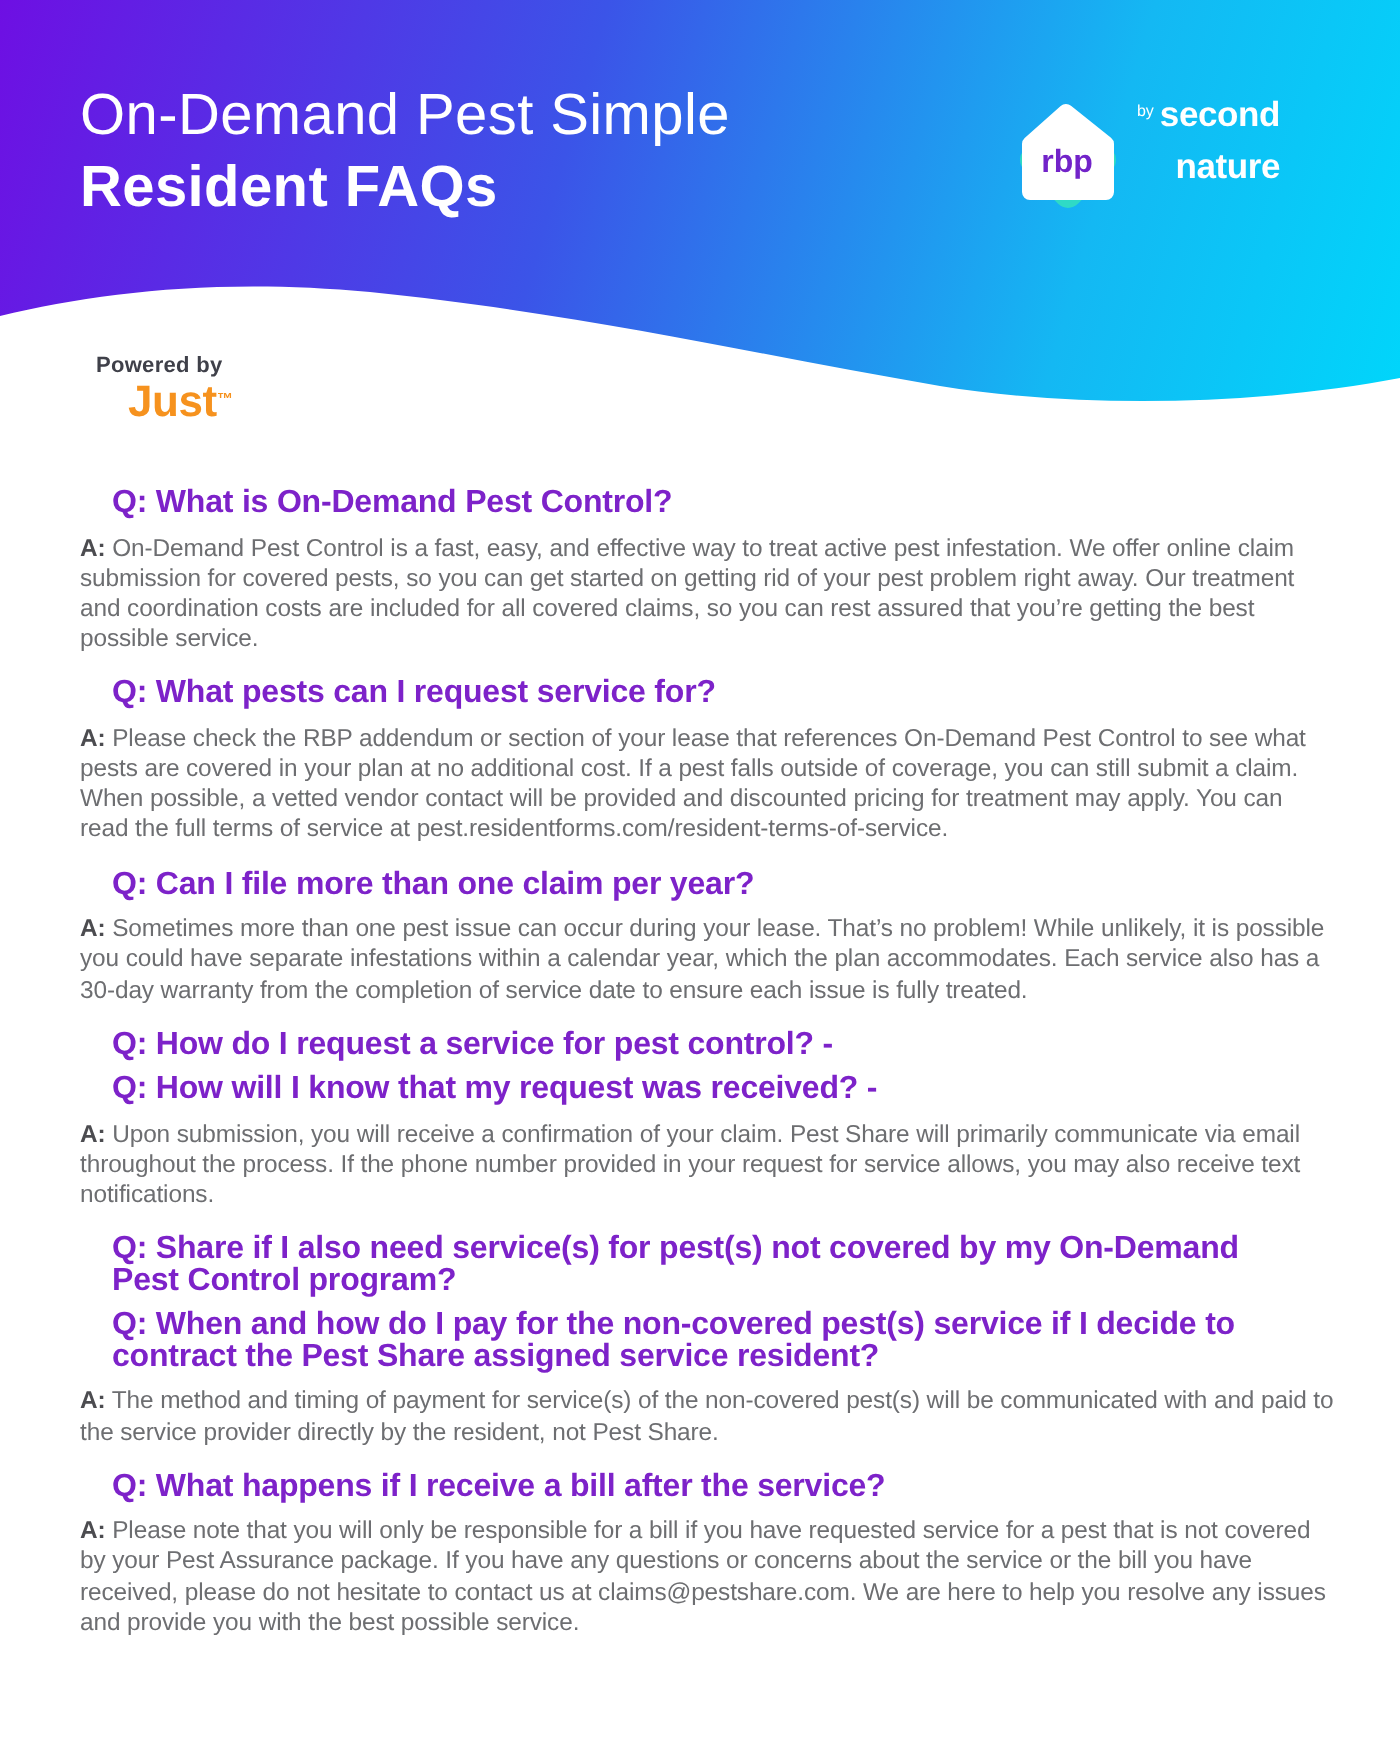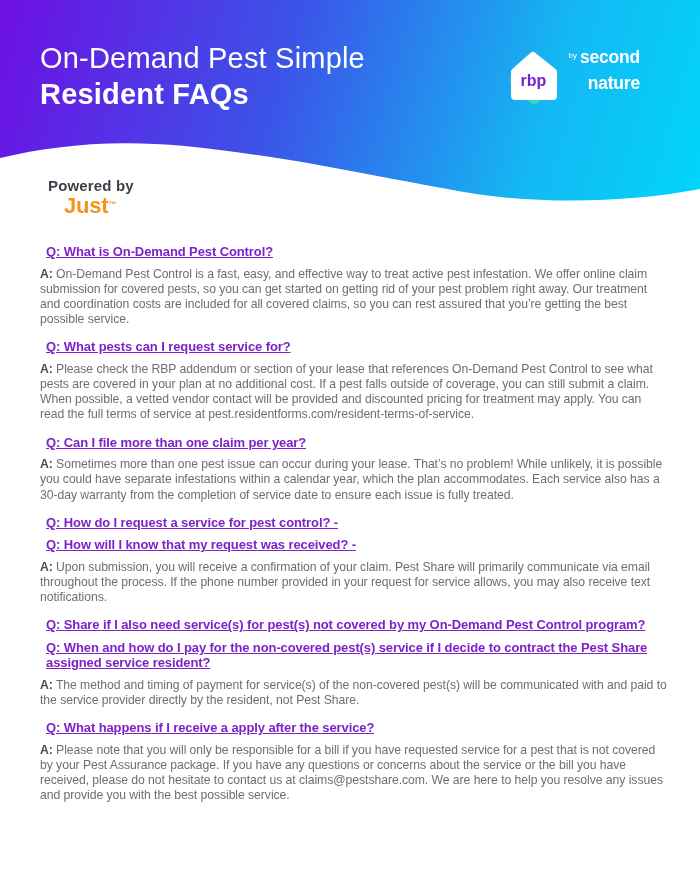--- a/index.html
+++ b/index.html
@@ -27,33 +27,33 @@
   .rbp-text{font:700 16px "Liberation Sans",sans-serif;fill:var(--rbp-purple,#7223C9);}
   .sn{display:flex;flex-direction:column;align-items:flex-end;color:#fff;}
   .sn-top{display:flex;align-items:flex-start;}
   .sn .by{font-size:8px;font-weight:400;margin:1px 3px 16px 0;}
   .sn .w{font-size:17.5px;font-weight:700;line-height:14px;letter-spacing:-.2px;}
 
   .wave{position:absolute;left:0;bottom:-1px;display:block;}
 
   
   .pestshare{position:absolute;left:46px;top:177px;z-index:3;}
-  .powered{font-size:15px;font-weight:700;color:#3F4049;letter-spacing:.15px;margin:0 0 2px 2px;}
+  .powered{font-size:11px;font-weight:700;color:#3F4049;letter-spacing:.15px;margin:0 0 2px 2px;}
   .ps-row{display:flex;align-items:flex-start;}
   .ps-word{font-size:22px;font-weight:700;color:var(--orange,#F6921E);line-height:19px;letter-spacing:-.2px;}
   .bug{margin:-9px 0 0 3px;}
   .ps-row2{margin-left:18px;}
   .tm{font-size:8px;vertical-align:6px;color:var(--orange,#F6921E);font-weight:700;}
 
   
   .content{position:absolute;left:40px;top:244px;width:628px;}
   .faq{margin:0;}
   .q{
-    margin:0 6px 7px;color:var(--accent-purple,#7D22C9);
-    font-size:13px;font-weight:700;line-height:15.5px;letter-spacing:-.1px;text-decoration:underline;
+    margin:0 16px 7px;color:var(--accent-purple,#7D22C9);
+    font-size:16px;font-weight:700;line-height:15.5px;letter-spacing:-.1px;
   }
   .a{
     margin:0 0 12px;color:var(--answer-gray,#6D6E71);
     font-size:12.2px;font-weight:400;line-height:15.2px;letter-spacing:-.05px;
   }
   .ap{color:#4C4C50;font-weight:700;}
 </style>
 </head>
 <body>
 
@@ -113,18 +113,18 @@
         <p class="a"><strong class="ap">A:</strong> Upon submission, you will receive a confirmation of your claim. Pest Share will primarily communicate via email throughout the process. If the phone number provided in your request for service allows, you may also receive text notifications.</p>
       </section>
       <section class="faq">
         <h2 class="q">Q: Share if I also need service(s) for pest(s) not covered by my On-Demand Pest Control program?</h2>
       </section>
       <section class="faq">
         <h2 class="q">Q: When and how do I pay for the non-covered pest(s) service if I decide to contract the Pest Share assigned service resident?</h2>
         <p class="a"><strong class="ap">A:</strong> The method and timing of payment for service(s) of the non-covered pest(s) will be communicated with and paid to the service provider directly by the resident, not Pest Share.</p>
       </section>
       <section class="faq">
-        <h2 class="q">Q: What happens if I receive a apply after the service?</h2>
+        <h2 class="q">Q: What happens if I receive a bill after the service?</h2>
         <p class="a"><strong class="ap">A:</strong> Please note that you will only be responsible for a bill if you have requested service for a pest that is not covered by your Pest Assurance package. If you have any questions or concerns about the service or the bill you have received, please do not hesitate to contact us at claims@pestshare.com. We are here to help you resolve any issues and provide you with the best possible service.</p>
       </section>
     </main>
 
 </div>
 
 </body></html>

